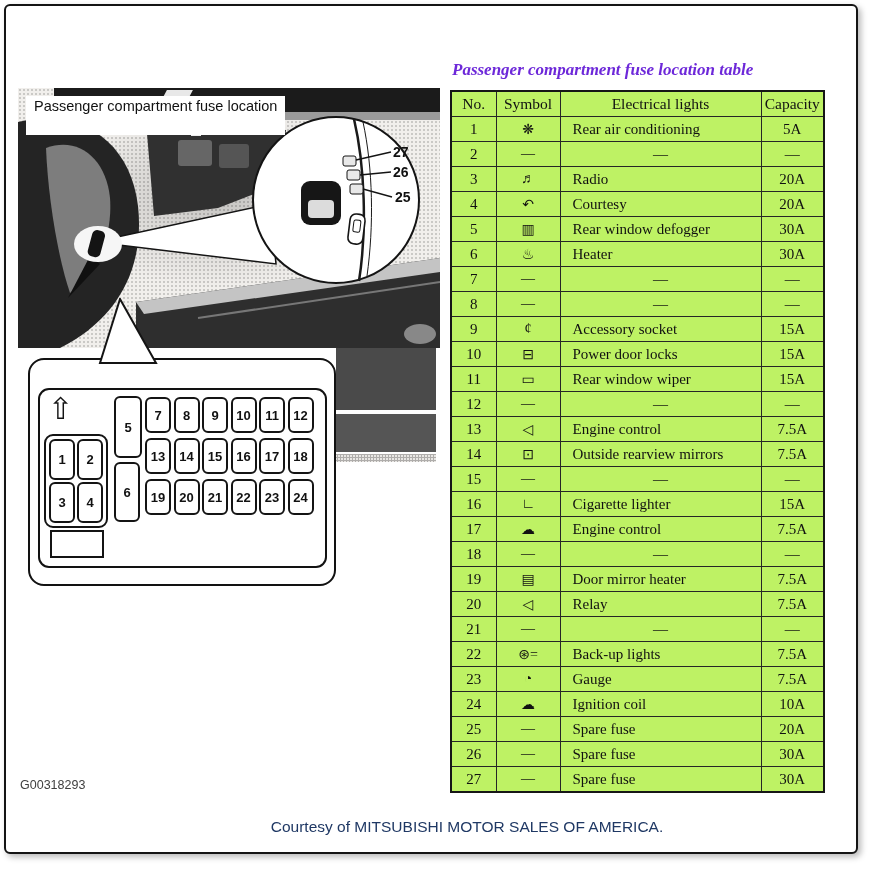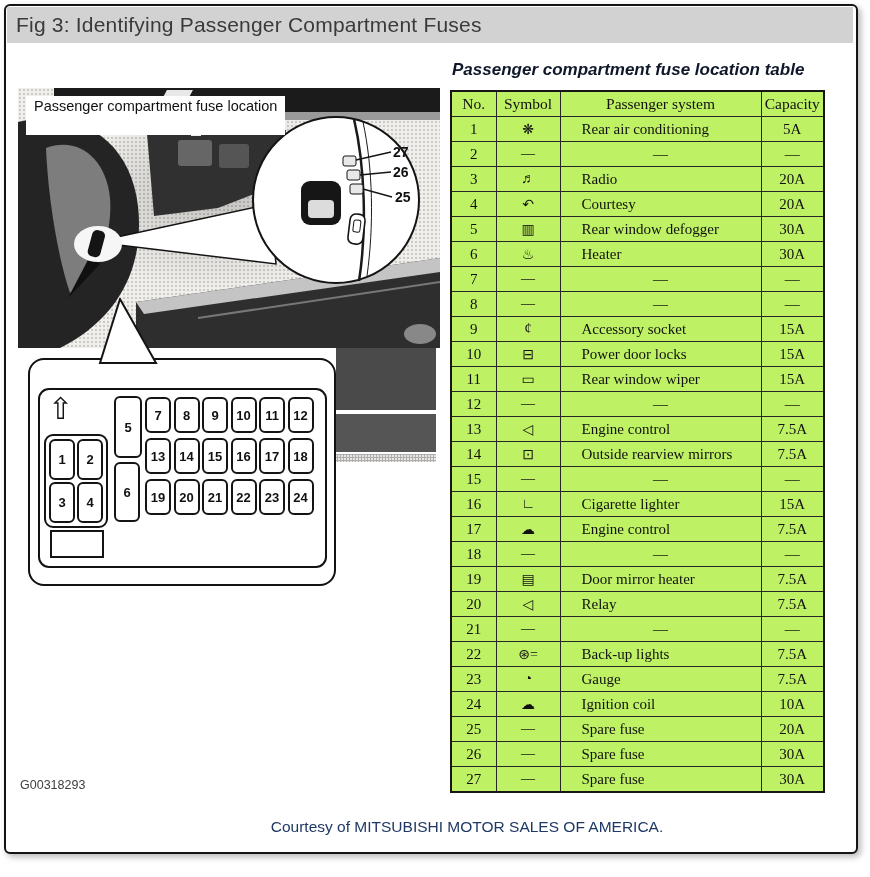--- a/index.html
+++ b/index.html
@@ -41,44 +41,41 @@
   #fuse5{left:74px;top:6px;width:28px;height:62px;}
   #fuse6{left:74px;top:72px;width:26px;height:60px;}
   .grid{position:absolute;left:105px;top:7px;display:flex;flex-direction:column;gap:5px;}
   .grow{display:flex;gap:2.5px;}
   .grow .fuse{width:26px;height:36px;}
   .blank{position:absolute;left:10px;top:140px;width:50px;height:24px;border:2px solid #141414;background:#fff;}
 
   .gid{position:absolute;left:20px;top:778px;font-size:12.5px;color:#404040;z-index:3;}
 
   
-  .ttitle{position:absolute;left:452px;top:60px;font-family:Liberation Sans, sans-serif;
-          font-style:italic;font-weight:bold;font-size:17px;color:#0f172a;z-index:3;}
+  .ttitle{position:absolute;left:452px;top:60px;font-family:Liberation Serif, serif;
+          font-style:italic;font-weight:bold;font-size:17px;color:#6d28d9;z-index:3;}
   table.fuses{position:absolute;left:450px;top:90px;width:373px;height:686px;border-collapse:collapse;
               table-layout:fixed;font-family:Liberation Serif, serif;font-size:15px;color:#111;
               border:2px solid #161616;z-index:3;background:#bef264;}
   table.fuses th,table.fuses td{border:1px solid #262626;text-align:center;padding:0;height:24px;
               overflow:hidden;white-space:nowrap;}
   table.fuses th{font-weight:normal;font-size:15.5px;}
-  table.fuses td.sys{text-align:left;padding-left:21px;}
+  table.fuses td.sys{text-align:left;padding-left:12px;}
   table.fuses td.sys.c{text-align:center;padding-left:0;}
   table.fuses td.sym{font-size:14px;}
 
   .credit{position:absolute;left:0;top:818px;width:100%;text-align:center;font-size:15.5px;
           color:#1f3864;z-index:3;padding-left:32px;}
 </style>
 </head>
 <body>
 
 <div class="stage">
   <div class="frame"></div>
 
-  <div class="titlebar">
-    <span>Fig 3: Identifying Passenger Compartment Fuses</span>
-  </div>
 
   <div class="photo">
     <svg width="422" height="260" viewBox="0 0 422 260">
 
       <rect x="36" y="0" width="386" height="24" fill="#1b1b1b"></rect>
       <rect x="36" y="24" width="386" height="8" fill="#9a9a9a"></rect>
       <rect x="150" y="2" width="26" height="18" fill="#e8e8e8" transform="skewX(-28)"></rect>
 
       <path d="M0,34 C62,20 112,52 120,118 C127,182 98,232 42,260 L0,260 Z" fill="#242424"></path>
       <path d="M28,60 C60,48 88,70 92,110 C95,150 78,185 52,205 C40,170 30,110 28,60 Z" fill="#c6c6c6" opacity="0.55"></path>
@@ -171,21 +168,21 @@
     <colgroup>
         <col style="width:45px">
         <col style="width:64px">
         <col style="width:201px">
         <col style="width:63px">
       </colgroup>
     <thead>
       <tr>
         <th>No.</th>
         <th>Symbol</th>
-        <th>Passenger system</th>
+        <th>Electrical lights</th>
         <th>Capacity</th>
       </tr>
     </thead>
     <tbody id="tbody">
         <tr>
           <td class="">1</td>
           <td class="sym">❋</td>
           <td class="sys">Rear air conditioning</td>
           <td class="">5A</td>
         </tr>

